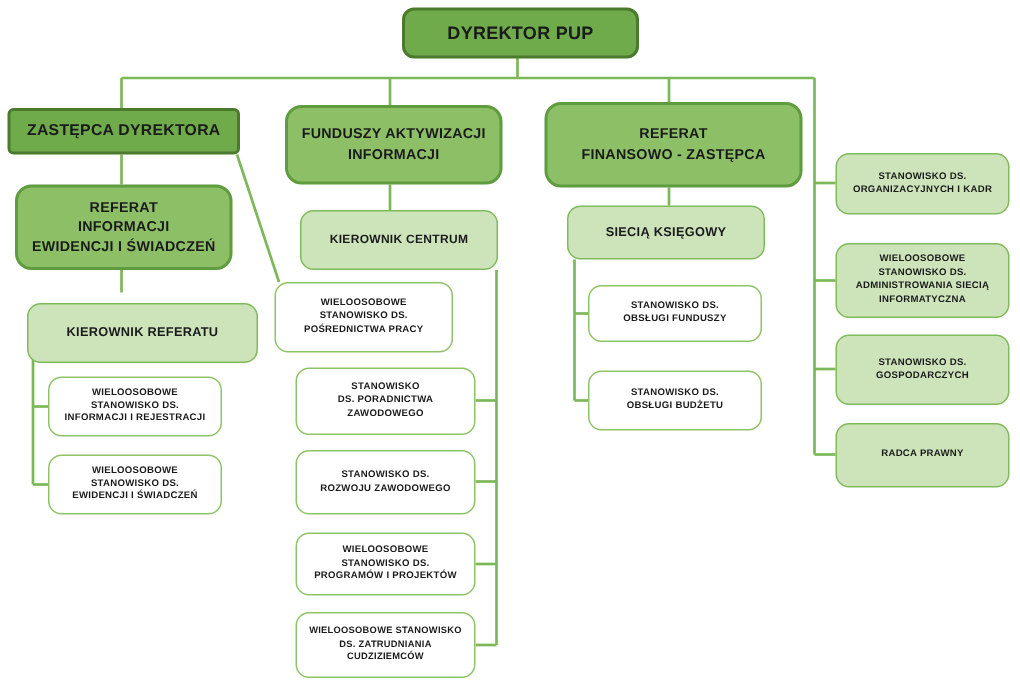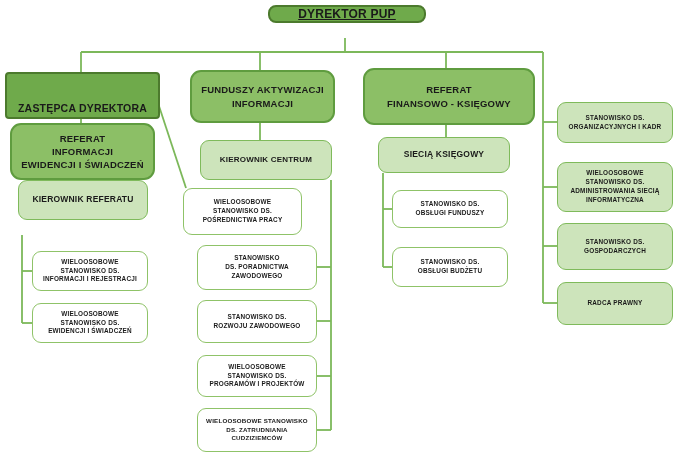--- a/index.html
+++ b/index.html
@@ -55,32 +55,32 @@
       <line x1="331" y1="180" x2="331" y2="430" stroke="#7CB85A" stroke-width="1.8"></line>
       <line x1="317" y1="267" x2="331" y2="267" stroke="#7CB85A" stroke-width="1.8"></line>
       <line x1="317" y1="321" x2="331" y2="321" stroke="#7CB85A" stroke-width="1.8"></line>
       <line x1="317" y1="376" x2="331" y2="376" stroke="#7CB85A" stroke-width="1.8"></line>
       <line x1="317" y1="430" x2="331" y2="430" stroke="#7CB85A" stroke-width="1.8"></line>
       <line x1="446" y1="125" x2="446" y2="137" stroke="#7CB85A" stroke-width="1.8"></line>
       <line x1="383" y1="173" x2="383" y2="267" stroke="#7CB85A" stroke-width="1.8"></line>
       <line x1="383" y1="209" x2="392" y2="209" stroke="#7CB85A" stroke-width="1.8"></line>
       <line x1="383" y1="267" x2="392" y2="267" stroke="#7CB85A" stroke-width="1.8"></line>
     </svg>
-<div class="node dark" style="left: 268px; top: 5px; width: 158px; height: 18px; font-size: 12px; text-decoration: underline;">
+<div class="node dark" style="left: 268px; top: 5px; width: 158px; height: 34px; font-size: 12px;">
       <span class="ln">DYREKTOR PUP</span>
     </div>
-    <div class="node dark sq" style="left: 5px; top: 72px; width: 155px; height: 47px; font-size: 10.5px; justify-content: flex-end;">
+    <div class="node dark sq" style="left: 5px; top: 72px; width: 155px; height: 31px; font-size: 10.5px;">
       <span class="ln">ZASTĘPCA DYREKTORA</span>
     </div>
     <div class="node medium" style="left: 10px; top: 123px; width: 145px; height: 57px; font-size: 9.5px;">
       <span class="ln">REFERAT</span>
       <span class="ln">INFORMACJI</span>
       <span class="ln">EWIDENCJI I ŚWIADCZEŃ</span>
     </div>
-    <div class="node light" style="left: 18px; top: 180px; width: 130px; height: 40px; font-size: 8.5px;">
+    <div class="node light" style="left: 18px; top: 202px; width: 154px; height: 40px; font-size: 8.5px;">
       <span class="ln">KIEROWNIK REFERATU</span>
     </div>
     <div class="node white" style="left: 32px; top: 251px; width: 116px; height: 40px; font-size: 6.4px;">
       <span class="ln">WIELOOSOBOWE</span>
       <span class="ln">STANOWISKO DS.</span>
       <span class="ln">INFORMACJI I REJESTRACJI</span>
     </div>
     <div class="node white" style="left: 32px; top: 303px; width: 116px; height: 40px; font-size: 6.4px;">
       <span class="ln">WIELOOSOBOWE</span>
       <span class="ln">STANOWISKO DS.</span>
@@ -112,21 +112,21 @@
       <span class="ln">STANOWISKO DS.</span>
       <span class="ln">PROGRAMÓW I PROJEKTÓW</span>
     </div>
     <div class="node white" style="left: 197px; top: 408px; width: 120px; height: 44px; font-size: 6.2px;">
       <span class="ln">WIELOOSOBOWE STANOWISKO</span>
       <span class="ln">DS. ZATRUDNIANIA</span>
       <span class="ln">CUDZIZIEMCÓW</span>
     </div>
     <div class="node medium" style="left: 363px; top: 68px; width: 172px; height: 57px; font-size: 9.5px;">
       <span class="ln">REFERAT</span>
-      <span class="ln">FINANSOWO - KSIĘGOWY</span>
+      <span class="ln">FINANSOWO - ZASTĘPCA</span>
     </div>
     <div class="node light" style="left: 378px; top: 137px; width: 132px; height: 36px; font-size: 8.5px;">
       <span class="ln">SIECIĄ KSIĘGOWY</span>
     </div>
     <div class="node white" style="left: 392px; top: 190px; width: 116px; height: 38px; font-size: 6.4px;">
       <span class="ln">STANOWISKO DS.</span>
       <span class="ln">OBSŁUGI FUNDUSZY</span>
     </div>
     <div class="node white" style="left: 392px; top: 247px; width: 116px; height: 40px; font-size: 6.4px;">
       <span class="ln">STANOWISKO DS.</span>

